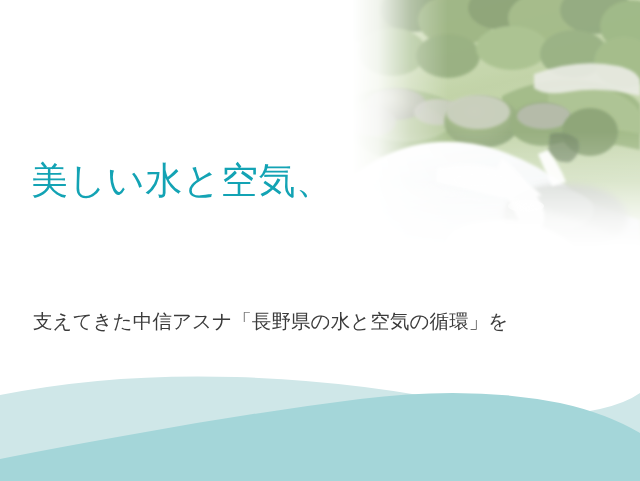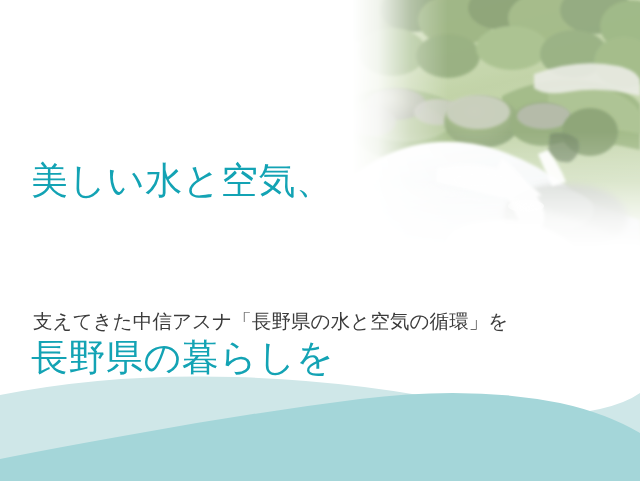--- a/index.html
+++ b/index.html
@@ -183,21 +183,20 @@
         <ellipse cx="150" cy="238" rx="46" ry="10"></ellipse>
       </g>
 
       <path d="M0 196 Q60 180 120 192 Q180 204 240 226 Q270 238 288 248 L0 248 Z" fill="#ffffff" opacity="0.35" filter="url(#softer)"></path>
     </svg>
     <div class="photo-veil"></div>
   </div>
 
   <div class="headline" style="color: rgb(19, 163, 180);">
     <span class="hl">美しい水と空気、</span>
-    <span class="hl">長野県の暮らしを</span>
     
   </div>
 
   <div class="body-copy" style="color: rgb(59, 59, 59);">
     <span class="bl">支えてきた中信アスナ「長野県の水と空気の循環」を</span>
     <span class="bl">支えてきた中信アスナ。</span>
     
     
   </div>
 

